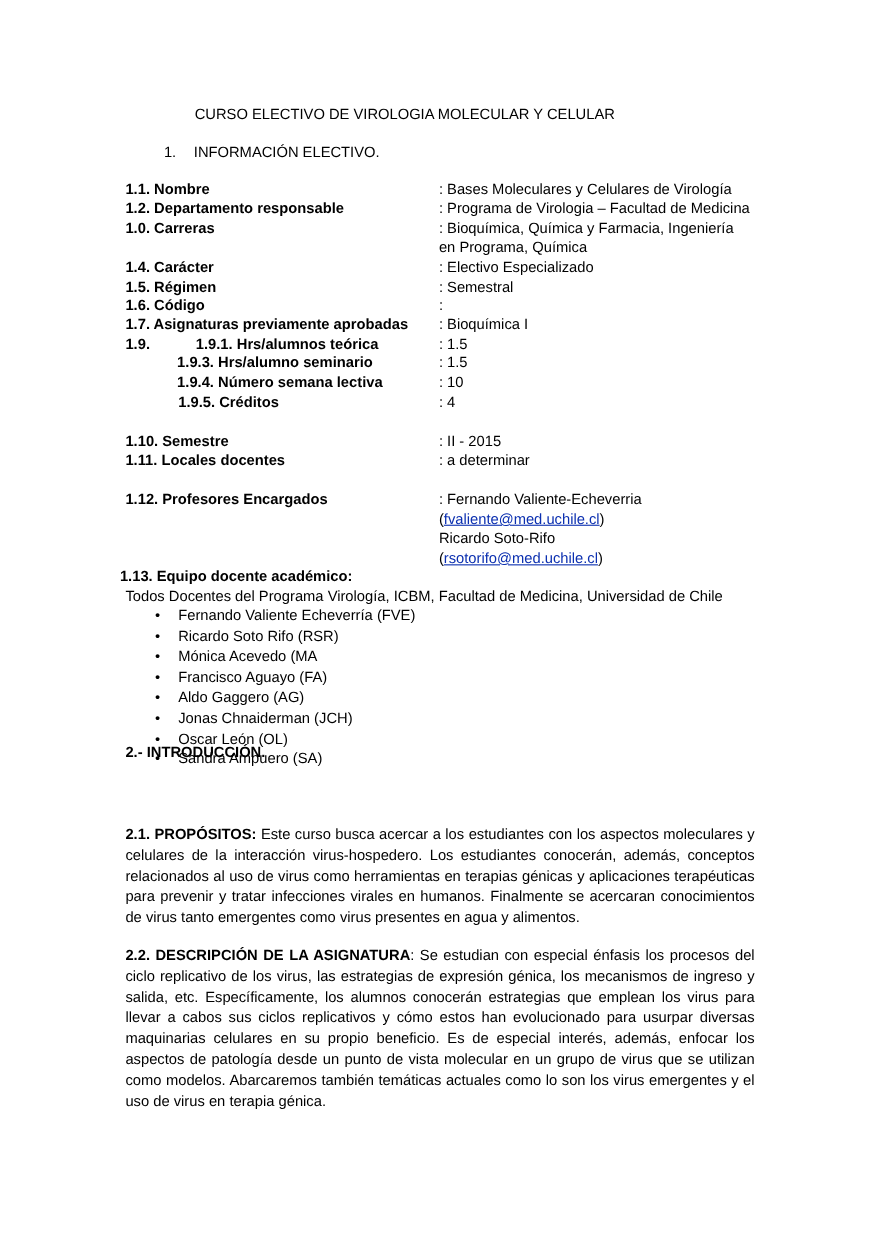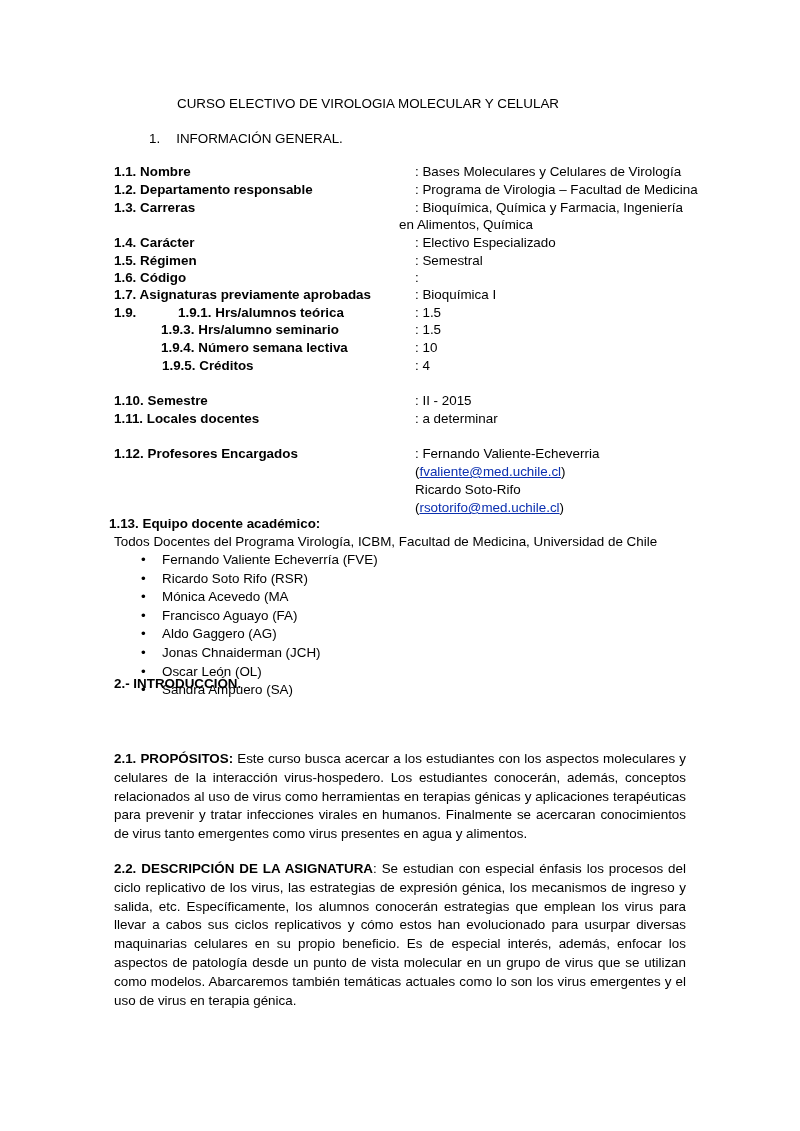--- a/index.html
+++ b/index.html
@@ -3,52 +3,52 @@
   <meta charset="utf-8">
   <style>
     html, body { margin: 0; padding: 0; background: #ffffff; }
     body { width: 800px; height: 1131px; position: relative; overflow: hidden;
       font-family: "Liberation Sans", sans-serif; color: #000; font-size: 13.4px; }
     .abs { position: absolute; white-space: nowrap; }
     .b { font-weight: bold; }
     .title { left: 0; width: 736px; text-align: center; top: 96px; }
     .row { position: absolute; left: 114px; height: 18px; line-height: 18px; }
     .row .k { position: absolute; left: 0; white-space: nowrap; font-weight: bold; }
-    .row .v { position: absolute; left: 301px; white-space: nowrap; }
+    .row .v { position: absolute; left: 285px; white-space: nowrap; }
     a.link { color: #1a0dab; color: #0b2fb0; }
     .bullets { position: absolute; left: 114px; top: 551px; margin: 0; padding: 0; list-style: none; }
     .bullets li { height: 18.6px; line-height: 18.6px; position: relative; padding-left: 48px; white-space: nowrap; }
     .bullets li .dot { position: absolute; left: 27px; top: 0; }
     .para { position: absolute; left: 114px; width: 572px; line-height: 18.8px; text-align: justify; text-align-last: left; }
   </style>
 </head>
 <body>
 
 <div>
 
   <div class="abs title">CURSO ELECTIVO DE VIROLOGIA MOLECULAR Y CELULAR</div>
 
   <div class="abs" style="left:149px; top:131px;">
-    <span>1.</span><span style="display:inline-block;width:16px;"></span><span>INFORMACIÓN GENERAL.</span>
+    <span>1.</span><span style="display:inline-block;width:16px;"></span><span>INFORMACIÓN ELECTIVO.</span>
   </div>
 
   <div class="row" style="top:163px;">
     <span class="k">1.1. Nombre</span>
     <span class="v">: Bases Moleculares y Celulares de Virología</span>
   </div>
   <div class="row" style="top:181px;">
     <span class="k">1.2. Departamento responsable</span>
     <span class="v">: Programa de Virologia – Facultad de Medicina</span>
   </div>
   <div class="row" style="top:199px;">
-    <span class="k">1.3. Carreras</span>
+    <span class="k">1.0. Carreras</span>
     <span class="v">: Bioquímica, Química y Farmacia, Ingeniería</span>
   </div>
   <div class="row" style="top:216px;">
-    <span class="v" style="left:285px;">en Alimentos, Química</span>
+    <span class="v" style="left:285px;">en Programa, Química</span>
   </div>
   <div class="row" style="top:234px;">
     <span class="k">1.4. Carácter</span>
     <span class="v">: Electivo Especializado</span>
   </div>
   <div class="row" style="top:252px;">
     <span class="k">1.5. Régimen</span>
     <span class="v">: Semestral</span>
   </div>
   <div class="row" style="top:269px;">

